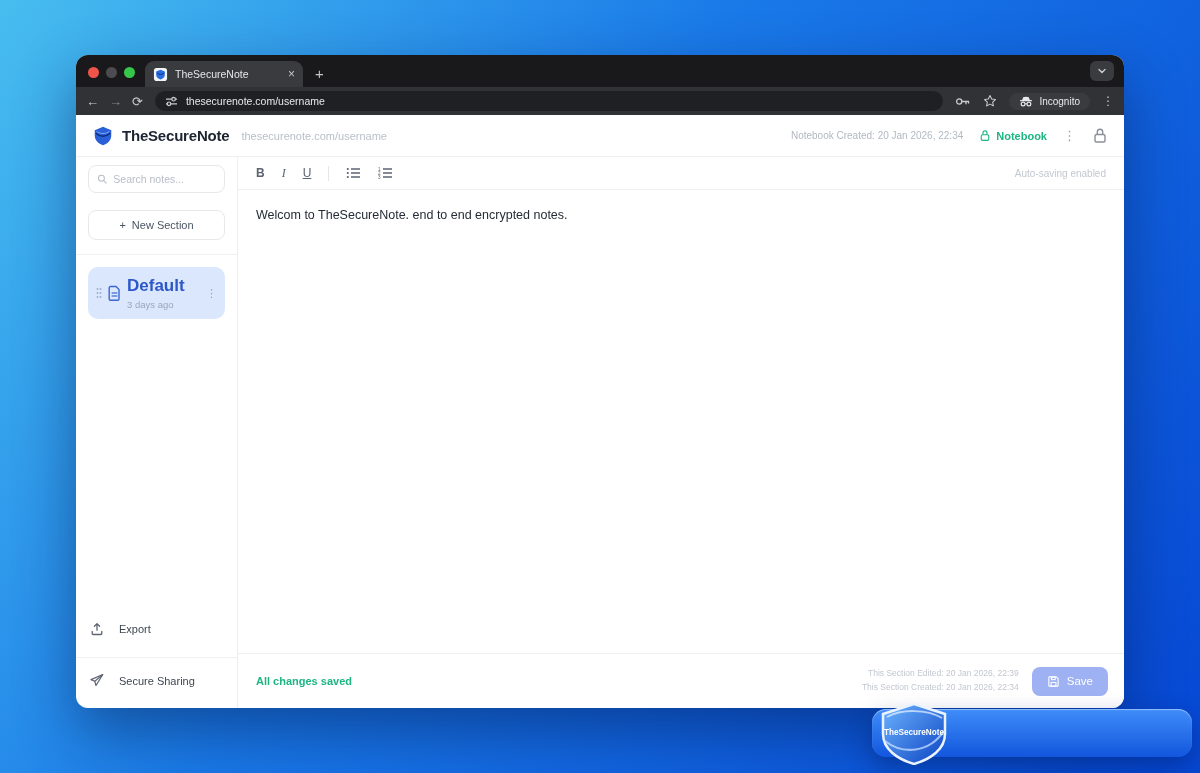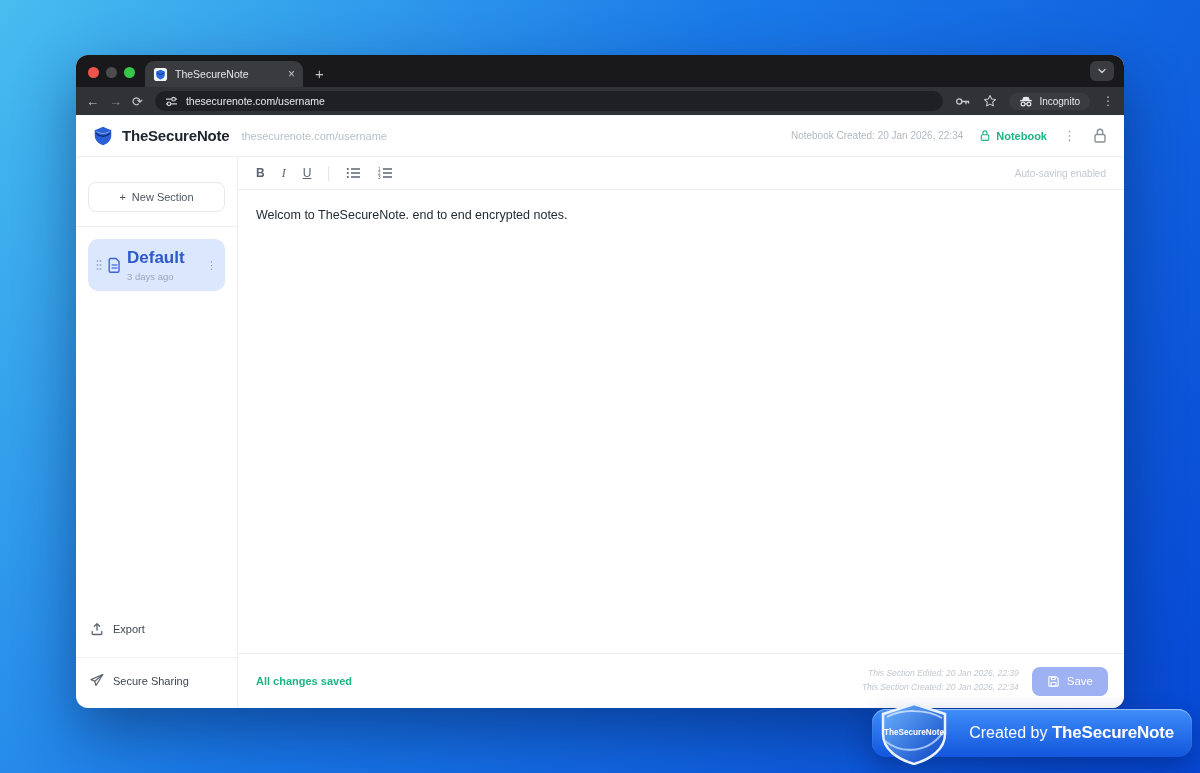--- a/index.html
+++ b/index.html
@@ -82,37 +82,37 @@
   .side-divider { border-top:1px solid #eef0f3; margin:14px -12px 0; }
   .section-card {
     margin-top:12px; background:#dbe7fc; border-radius:10px; padding:9px 8px;
     display:flex; align-items:center; gap:5px; flex:none;
   }
   .section-texts { flex:1; min-width:0; }
   .section-name { color:#2d59c8; font-weight:bold; font-size:17px; }
   .section-age { color:#9aa6ba; font-size:9.5px; margin-top:3px; }
   .card-kebab { color:#8a9cc0; font-size:11px; }
   .side-spacer { flex:1; }
-  .side-item { display:flex; align-items:center; gap:9px; color:#3f4752; font-size:11px; padding:7px 2px; }
+  .side-item { display:flex; align-items:center; gap:15px; color:#3f4752; font-size:11px; padding:7px 2px; }
   .secure-sharing { margin-top:8px;align-items:flex-end; }
 
   
   .editor { flex:1; display:flex; flex-direction:column; min-width:0; background:#fff; }
   .edit-toolbar { height:33px; border-bottom:1px solid #eef0f3; display:flex; align-items:center; padding:0 18px; gap:17px; flex:none; }
   .fmt { color:#5b6470; font-size:12px; line-height:1; }
   .fmt.b { font-weight:bold; }
   .fmt.i { font-style:italic; font-family:"Liberation Serif", serif; }
   .fmt.u { text-decoration:underline; }
   .tool-sep { width:1px; height:15px; background:#e4e6ea; }
   .autosave { margin-left:auto; color:#c3c8d0; font-size:10px; }
   .note-content { flex:1; padding:17px 18px; font-size:12.5px; color:#252c36; line-height:1.4; }
   .edit-footer { height:55px; border-top:1px solid #eef0f3; display:flex; align-items:center; padding:0 16px 0 18px; flex:none; }
   .saved-status { color:#1db584; font-size:11px; font-weight:bold; }
   .footer-right { margin-left:auto; display:flex; align-items:center; gap:13px; }
-  .stamp-lines { text-align:right; color:#c2c7cf; font-size:8.5px; line-height:1.6;font-style:italic; }
+  .stamp-lines { text-align:right; color:#c2c7cf; font-size:8.5px; line-height:1.6; }
   .save-btn {
     background:#9db1f3; color:#fff; border:none; border-radius:8px; height:29px; padding:0 15px;
     display:flex; align-items:center; gap:7px; font-size:11.5px; font-family:"Liberation Sans",sans-serif;
   }
 
   
   .badge {
     position:absolute; left:872px; top:709px; width:320px; height:48px; border-radius:14px;
     background:linear-gradient(180deg,#3f8df9,#1256dd);
     box-shadow:0 10px 24px rgba(2,25,90,.4), inset 0 1px 1px rgba(255,255,255,.45);
@@ -208,20 +208,27 @@
       <svg width="16" height="17" viewBox="0 0 16 17">
         <rect x="3" y="7.5" width="10" height="7.5" rx="1.8" fill="none" stroke="#8a9098" stroke-width="1.4"></rect>
         <path d="M5.3 7.5 V5 a2.7 2.7 0 0 1 5.4 0 V7.5" fill="none" stroke="#8a9098" stroke-width="1.4"></path>
       </svg>
     </div>
   </div>
 
   <div class="main">
 
     <div class="sidebar">
+      <div class="searchbox">
+        <svg width="12" height="12" viewBox="0 0 14 14">
+          <circle cx="6" cy="6" r="4" fill="none" stroke="#b7bdc7" stroke-width="1.4"></circle>
+          <line x1="9" y1="9" x2="12.5" y2="12.5" stroke="#b7bdc7" stroke-width="1.4" stroke-linecap="round"></line>
+        </svg>
+        <input placeholder="Search notes..." style="">
+      </div>
 
       <button class="new-section">
         <span>+</span>
         <span>New Section</span>
       </button>
 
       <div class="side-divider"></div>
 
       <div class="section-card">
         <svg width="6" height="12" viewBox="0 0 6 12">
@@ -319,14 +326,13 @@
       <linearGradient id="shg" x1="0" y1="0" x2="1" y2="1">
         <stop offset="0" stop-color="#6db4ff"></stop>
           <stop offset="1" stop-color="#0c43c2"></stop>
       </linearGradient>
     </defs>
     <path d="M45 3 L76 13 V33 C76 48 62 58 45 63 C28 58 14 48 14 33 V13 Z" fill="url(#shg)" stroke="#eaf3ff" stroke-width="2.5"></path>
     <path d="M16 40 C34 54 60 52 75 30" fill="none" stroke="#bcd9ff" stroke-width="2.2" opacity=".8"></path>
     <path d="M18 16 C32 8 58 8 73 17" fill="none" stroke="#eaf3ff" stroke-width="2" opacity=".7"></path>
     <text x="45" y="34" text-anchor="middle" font-size="8.2" font-weight="bold" fill="#ffffff" font-family="Liberation Sans, sans-serif">TheSecureNote</text>
   </svg>
-  <span class="badge-text"><span>Created by </span><span class="badge-brand">TheSecureNote</span></span>
 </div>
 
 </body></html>

